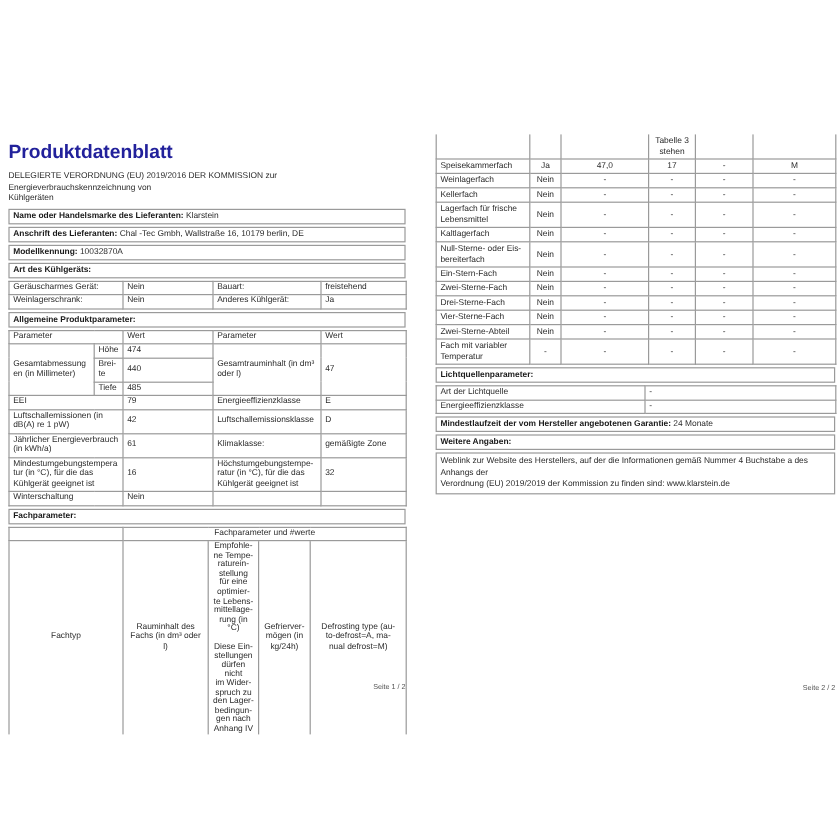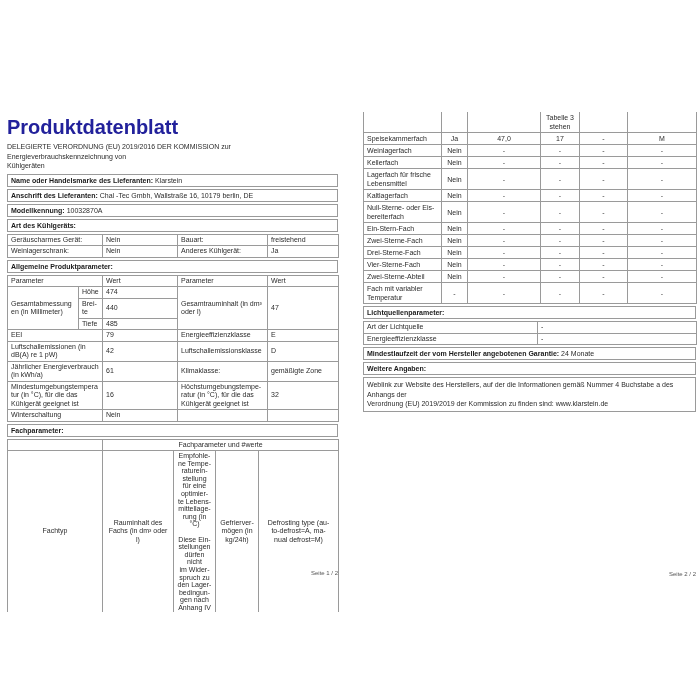--- a/index.html
+++ b/index.html
@@ -8,21 +8,21 @@
     font-family: "Liberation Sans", sans-serif;
     font-size: 7px;
     color: #2b2b2b;
     position: relative;
     overflow: hidden;
   }
   .page { position:absolute; background:#fff; }
   #page1 { left:7px;  top:117px; width:331px; }
   #page2 { left:363px; top:112px; width:333px; }
 
-  h1.title { font-size:20px; line-height:21px; font-weight:bold; letter-spacing:0; margin:0 0 4px 0; }
+  h1.title { font-size:16px; line-height:21px; font-weight:bold; letter-spacing:0; margin:0 0 4px 0; }
   .subtitle { line-height:9.5px; margin:0 0 3px 0; white-space:pre-line; }
 
   .box { border:1px solid #9a9a9a; padding:1px 3px; margin-bottom:2px; line-height:9px; }
   .b { font-weight:bold; color:#1a1a1a; }
 
   table { border-collapse:collapse; table-layout:fixed; width:100%; margin-bottom:2px; }
   td {
     border:1px solid #9a9a9a;
     padding:1px 3px;
     vertical-align:middle;

